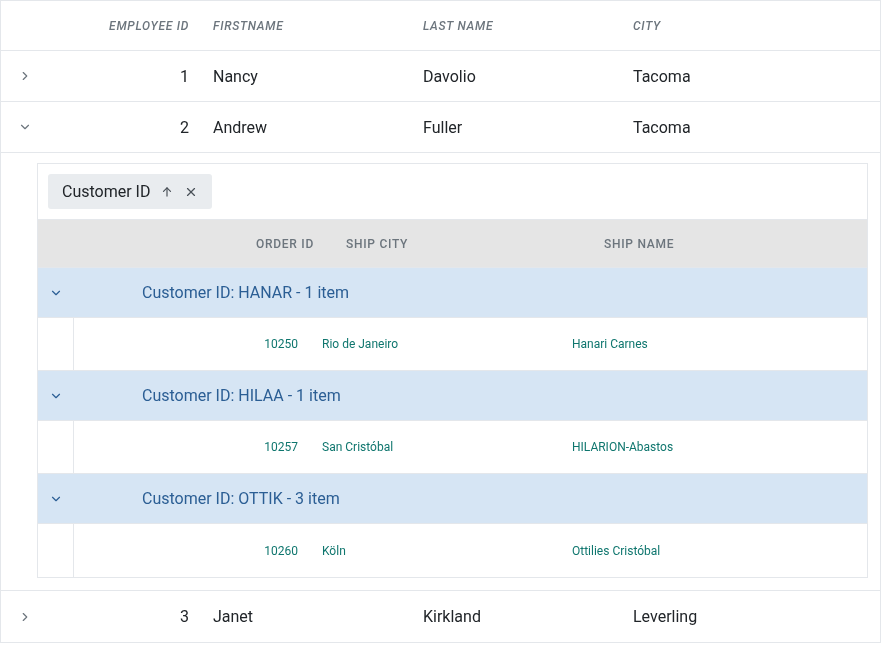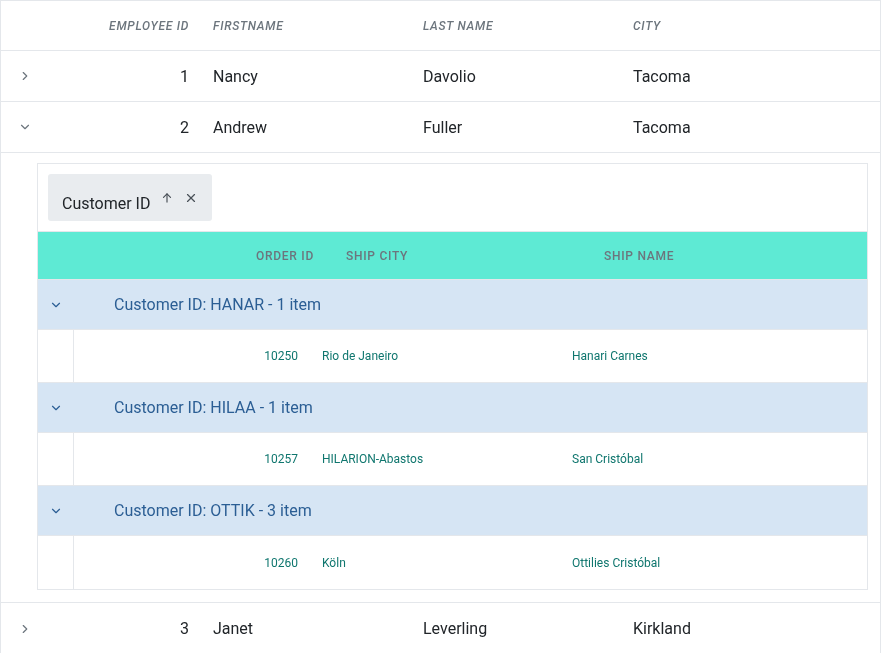--- a/index.html
+++ b/index.html
@@ -75,51 +75,51 @@
     align-items: center;
     gap: 10px;
     background: #e9ecef;
     border-radius: 3px;
     padding: 8px 14px;
     cursor: pointer;
   }
   .group-chip-label {
     font-size: 16px;
     color: #212529;
-    margin-top: 12px;
   }
   .group-chip svg { width: 14px; height: 14px; }
   .group-chip svg path, .group-chip svg line { stroke: #495057; stroke-width: 2; fill: none; stroke-linecap: round; stroke-linejoin: round; }
 
   .inner-header-row {
     display: grid;
     grid-template-columns: 36px 36px 200px 250px 1fr;
     align-items: center;
     height: 48px;
     border-bottom: 1px solid #e4e7eb;
-    background: #5eead4;
+    background: #e5e5e5;
     gap: 8px;
   }
   .inner-header-cell {
     font-size: 12px;
     font-weight: 500;
     letter-spacing: 0.06em;
     color: #6c757d;
     text-transform: uppercase;
     padding: 0 12px;
   }
   .inner-header-cell.right { text-align: right; }
 
   .group-row {
     display: grid;
     grid-template-columns: 36px 1fr;
     align-items: center;
     height: 50px;
     background: #d6e5f4;
     border-bottom: 1px solid #e4e7eb;
+    gap: 28px;
   }
   .group-row .chevron-cell svg path { stroke: #2b5e94; }
   .group-label {
     font-size: 16px;
     color: #2b5e94;
     padding: 0 12px 0 40px;
   }
 
   .inner-data-row {
     display: grid;
@@ -224,22 +224,22 @@
           <svg viewBox="0 0 24 24">
               <path d="M6 9l6 6 6-6"></path>
             </svg>
         </div>
         <div class="group-label">Customer ID: HILAA - 1 item</div>
       </div>
       <div class="inner-data-row">
         <div class="leading-stub"></div>
         <div></div>
         <div class="inner-cell right">10257</div>
+        <div class="inner-cell">San Cristóbal</div>
         <div class="inner-cell">HILARION-Abastos</div>
-        <div class="inner-cell">San Cristóbal</div>
       </div>
 
       <div class="group-row">
         <div class="chevron-cell">
           <svg viewBox="0 0 24 24">
               <path d="M6 9l6 6 6-6"></path>
             </svg>
         </div>
         <div class="group-label">Customer ID: OTTIK - 3 item</div>
       </div>
@@ -256,17 +256,17 @@
   </div>
 
   <div class="data-row">
     <div class="chevron-cell">
       <svg viewBox="0 0 24 24">
           <path d="M9 6l6 6-6 6"></path>
         </svg>
     </div>
     <div class="cell right">3</div>
     <div class="cell">Janet</div>
+    <div class="cell">Kirkland</div>
     <div class="cell">Leverling</div>
-    <div class="cell">Kirkland</div>
   </div>
 
 </div>
 
 </body></html>

